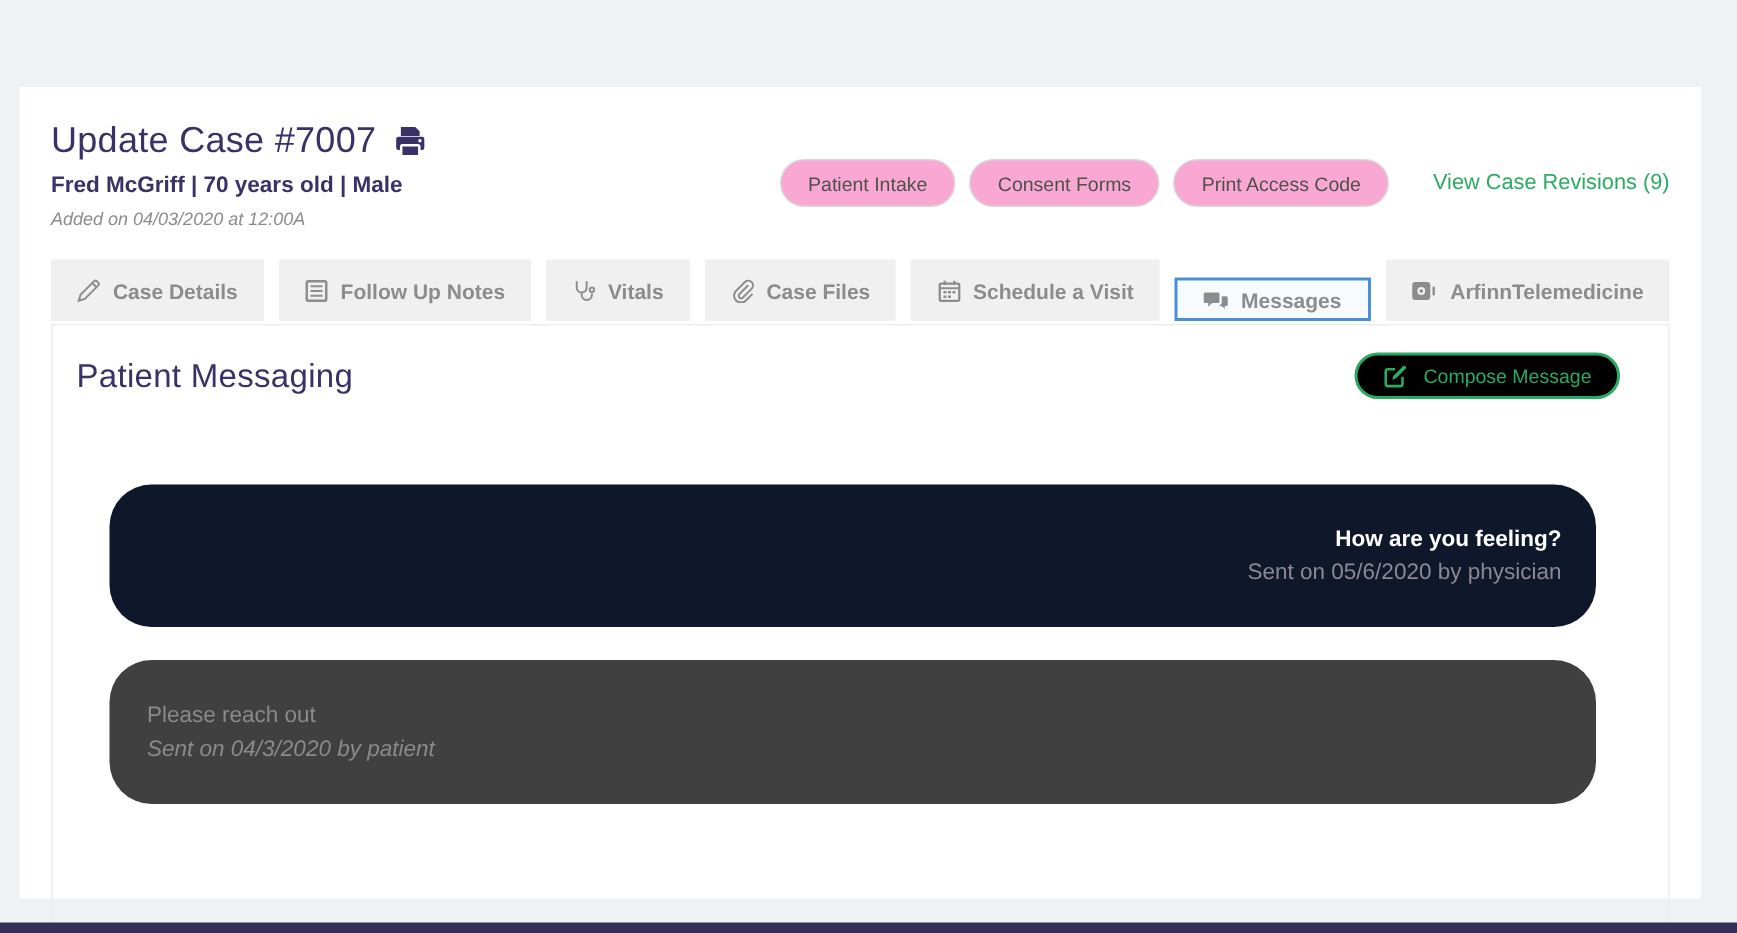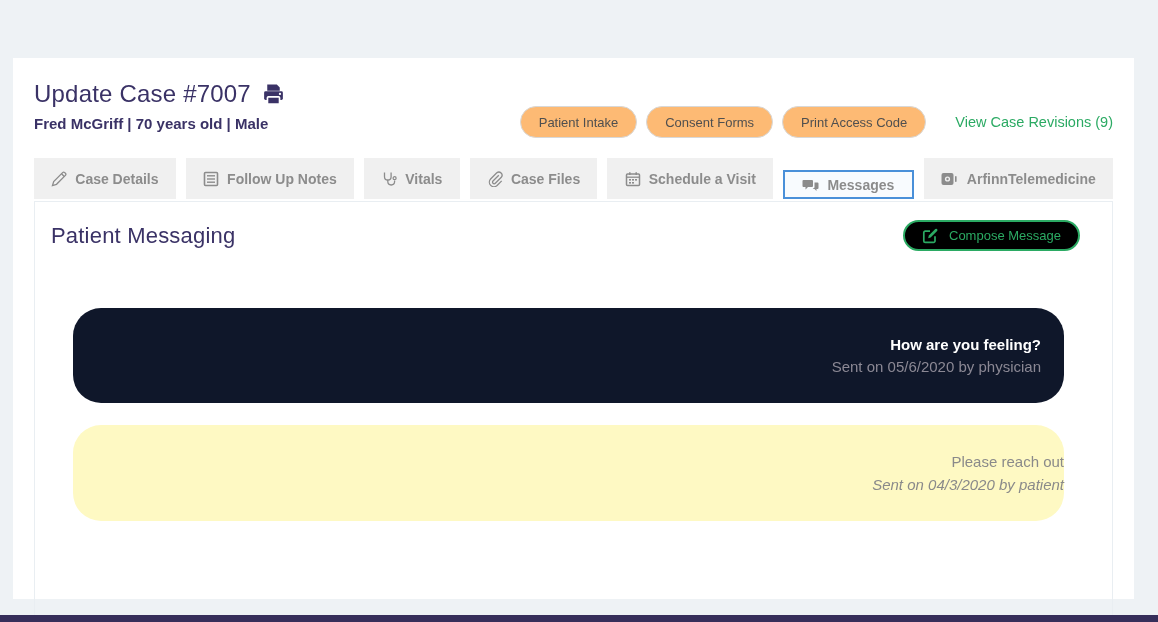--- a/index.html
+++ b/index.html
@@ -21,21 +21,21 @@
   .card-header { display: flex; justify-content: space-between; align-items: flex-start; }
   .title-row { display: flex; align-items: center; gap: 10px; }
   h1 {
     font-size: 24px; font-weight: 500; color: #3a3266; letter-spacing: 0.2px;
   }
   .print { display: inline-flex; color: #3a3266; cursor: pointer; }
   .subtitle { margin-top: 7px; font-size: 15px; font-weight: bold; color: #3a3266; }
   .added { margin-top: 7px; font-size: 12px; font-style: italic; color: #8c8c8c; }
   .header-right { display: flex; align-items: center; gap: 9px; margin-top: 26px; }
   .pill {
-    background: #fdba74;
+    background: #f9a8d4;
     border: 1px solid #d8d8d8;
     border-radius: 17px;
     height: 32px;
     padding: 0 18px;
     font-family: "Liberation Sans", sans-serif;
     font-size: 13px;
     color: #4f4f4f;
     cursor: pointer;
   }
   .revisions {
@@ -97,22 +97,22 @@
   }
   .bubble.physician {
     background: #0f172a;
     align-items: flex-end;
     padding-right: 23px;
     text-align: right;
   }
   .bubble.physician .msg-text { color: #ffffff; font-weight: bold; }
   .bubble.physician .msg-meta { color: #8b8894; margin-top: 5px; }
   .bubble.patient {
-    background: #fef9c3;
-    align-items: flex-end;
+    background: #404040;
+    align-items: flex-start;
     padding-left: 25px;
     margin-top: 22px;
     height: 96px;
   }
   .bubble.patient .msg-text { color: #8a8a8a; }
   .bubble.patient .msg-meta { color: #8a8a8a; font-style: italic; margin-top: 6px; }
   
   .footer-bar {
     position: absolute;
     left: 0; bottom: 0;
@@ -131,20 +131,21 @@
         <span class="print">
           <svg width="25" height="25" viewBox="0 0 24 24" fill="#3a3266">
             <path d="M6 2.5h9.2l2.8 2.8v3H6z"></path>
             <rect x="3" y="8.8" width="18" height="8.4" rx="1.4"></rect>
             <rect x="6.2" y="14.2" width="11.6" height="7" rx="0.8" fill="#3a3266" stroke="#ffffff" stroke-width="1.6"></rect>
             <circle cx="18.2" cy="11.4" r="1.1" fill="#ffffff"></circle>
           </svg>
         </span>
       </div>
       <div class="subtitle">Fred McGriff | 70 years old | Male</div>
+      <div class="added">Added on 04/03/2020 at 12:00A</div>
     </div>
     <div class="header-right">
 
       <button class="pill">
     <span class="pill-label">Patient Intake</span>
   </button>
         <button class="pill">
     <span class="pill-label">Consent Forms</span>
   </button>
         <button class="pill">

